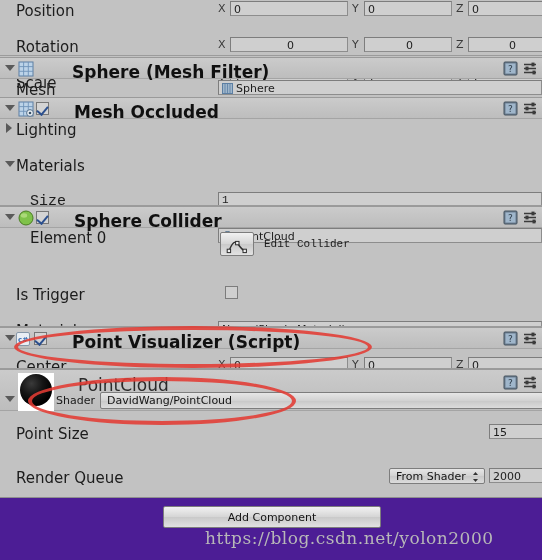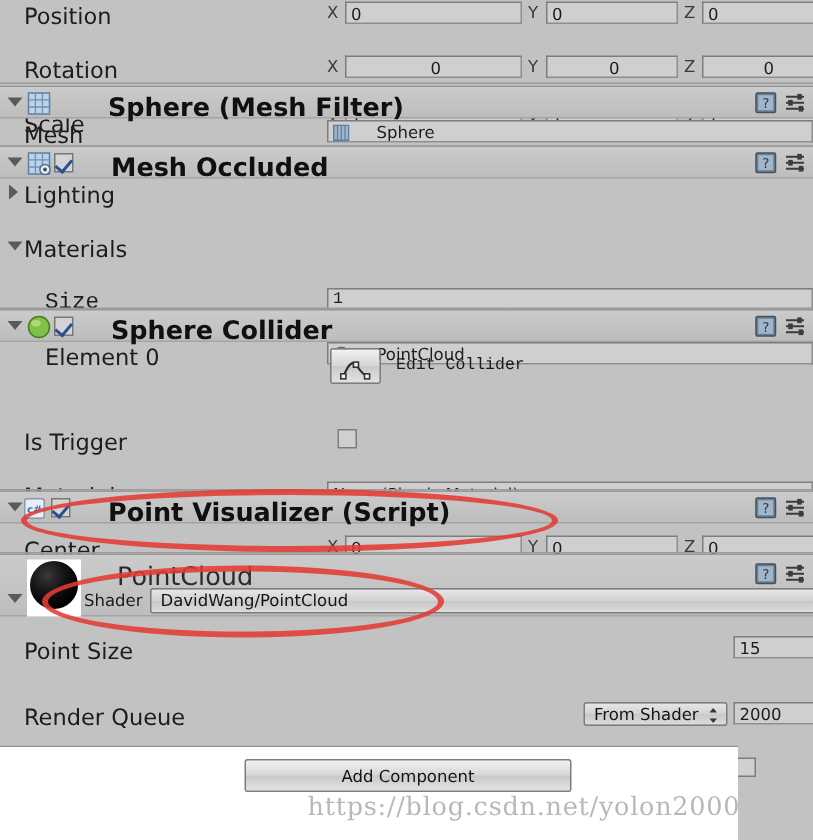--- a/index.html
+++ b/index.html
@@ -133,21 +133,21 @@
   .popup .arrows {
     position: absolute; right: 5px; top: 2px;
     font-size: 9px; line-height: 5px; color: #333;
   }
 
   
   .objicon {
     position: absolute; left: 3px; top: 2px;
     width: 11px; height: 11px;
   }
-  .objtext { position: absolute; left: 32px; top: 1px; text-align: center; }
+  .objtext { position: absolute; left: 17px; top: 1px; text-align: center; }
 
   
   .dim { color: #8a8a8a; }
 
   
   .matprev {
     position: absolute;
     width: 32px; height: 32px;
     border-radius: 50%;
     background: radial-gradient(circle at 36% 30%, #3a3a3a 0%, #141414 38%, #000 70%);
@@ -173,22 +173,22 @@
     font-family: "DejaVu Serif", "Liberation Serif", serif;
     font-size: 17px;
     color: #b8b8b8;
     white-space: nowrap;
     letter-spacing: 0.5px;
   }
 
   
   .bottom-panel {
     position: absolute; left: 0; top: 497px;
-    width: 492px; height: 63px;
-    background: #ffffff;
+    width: 542px; height: 63px;
+    background: #4c1d95;
     border-top: 1px solid #8f8f8f;
   }
 </style>
 </head>
 <body>
 
 <div id="root">
 
   <div>
 

